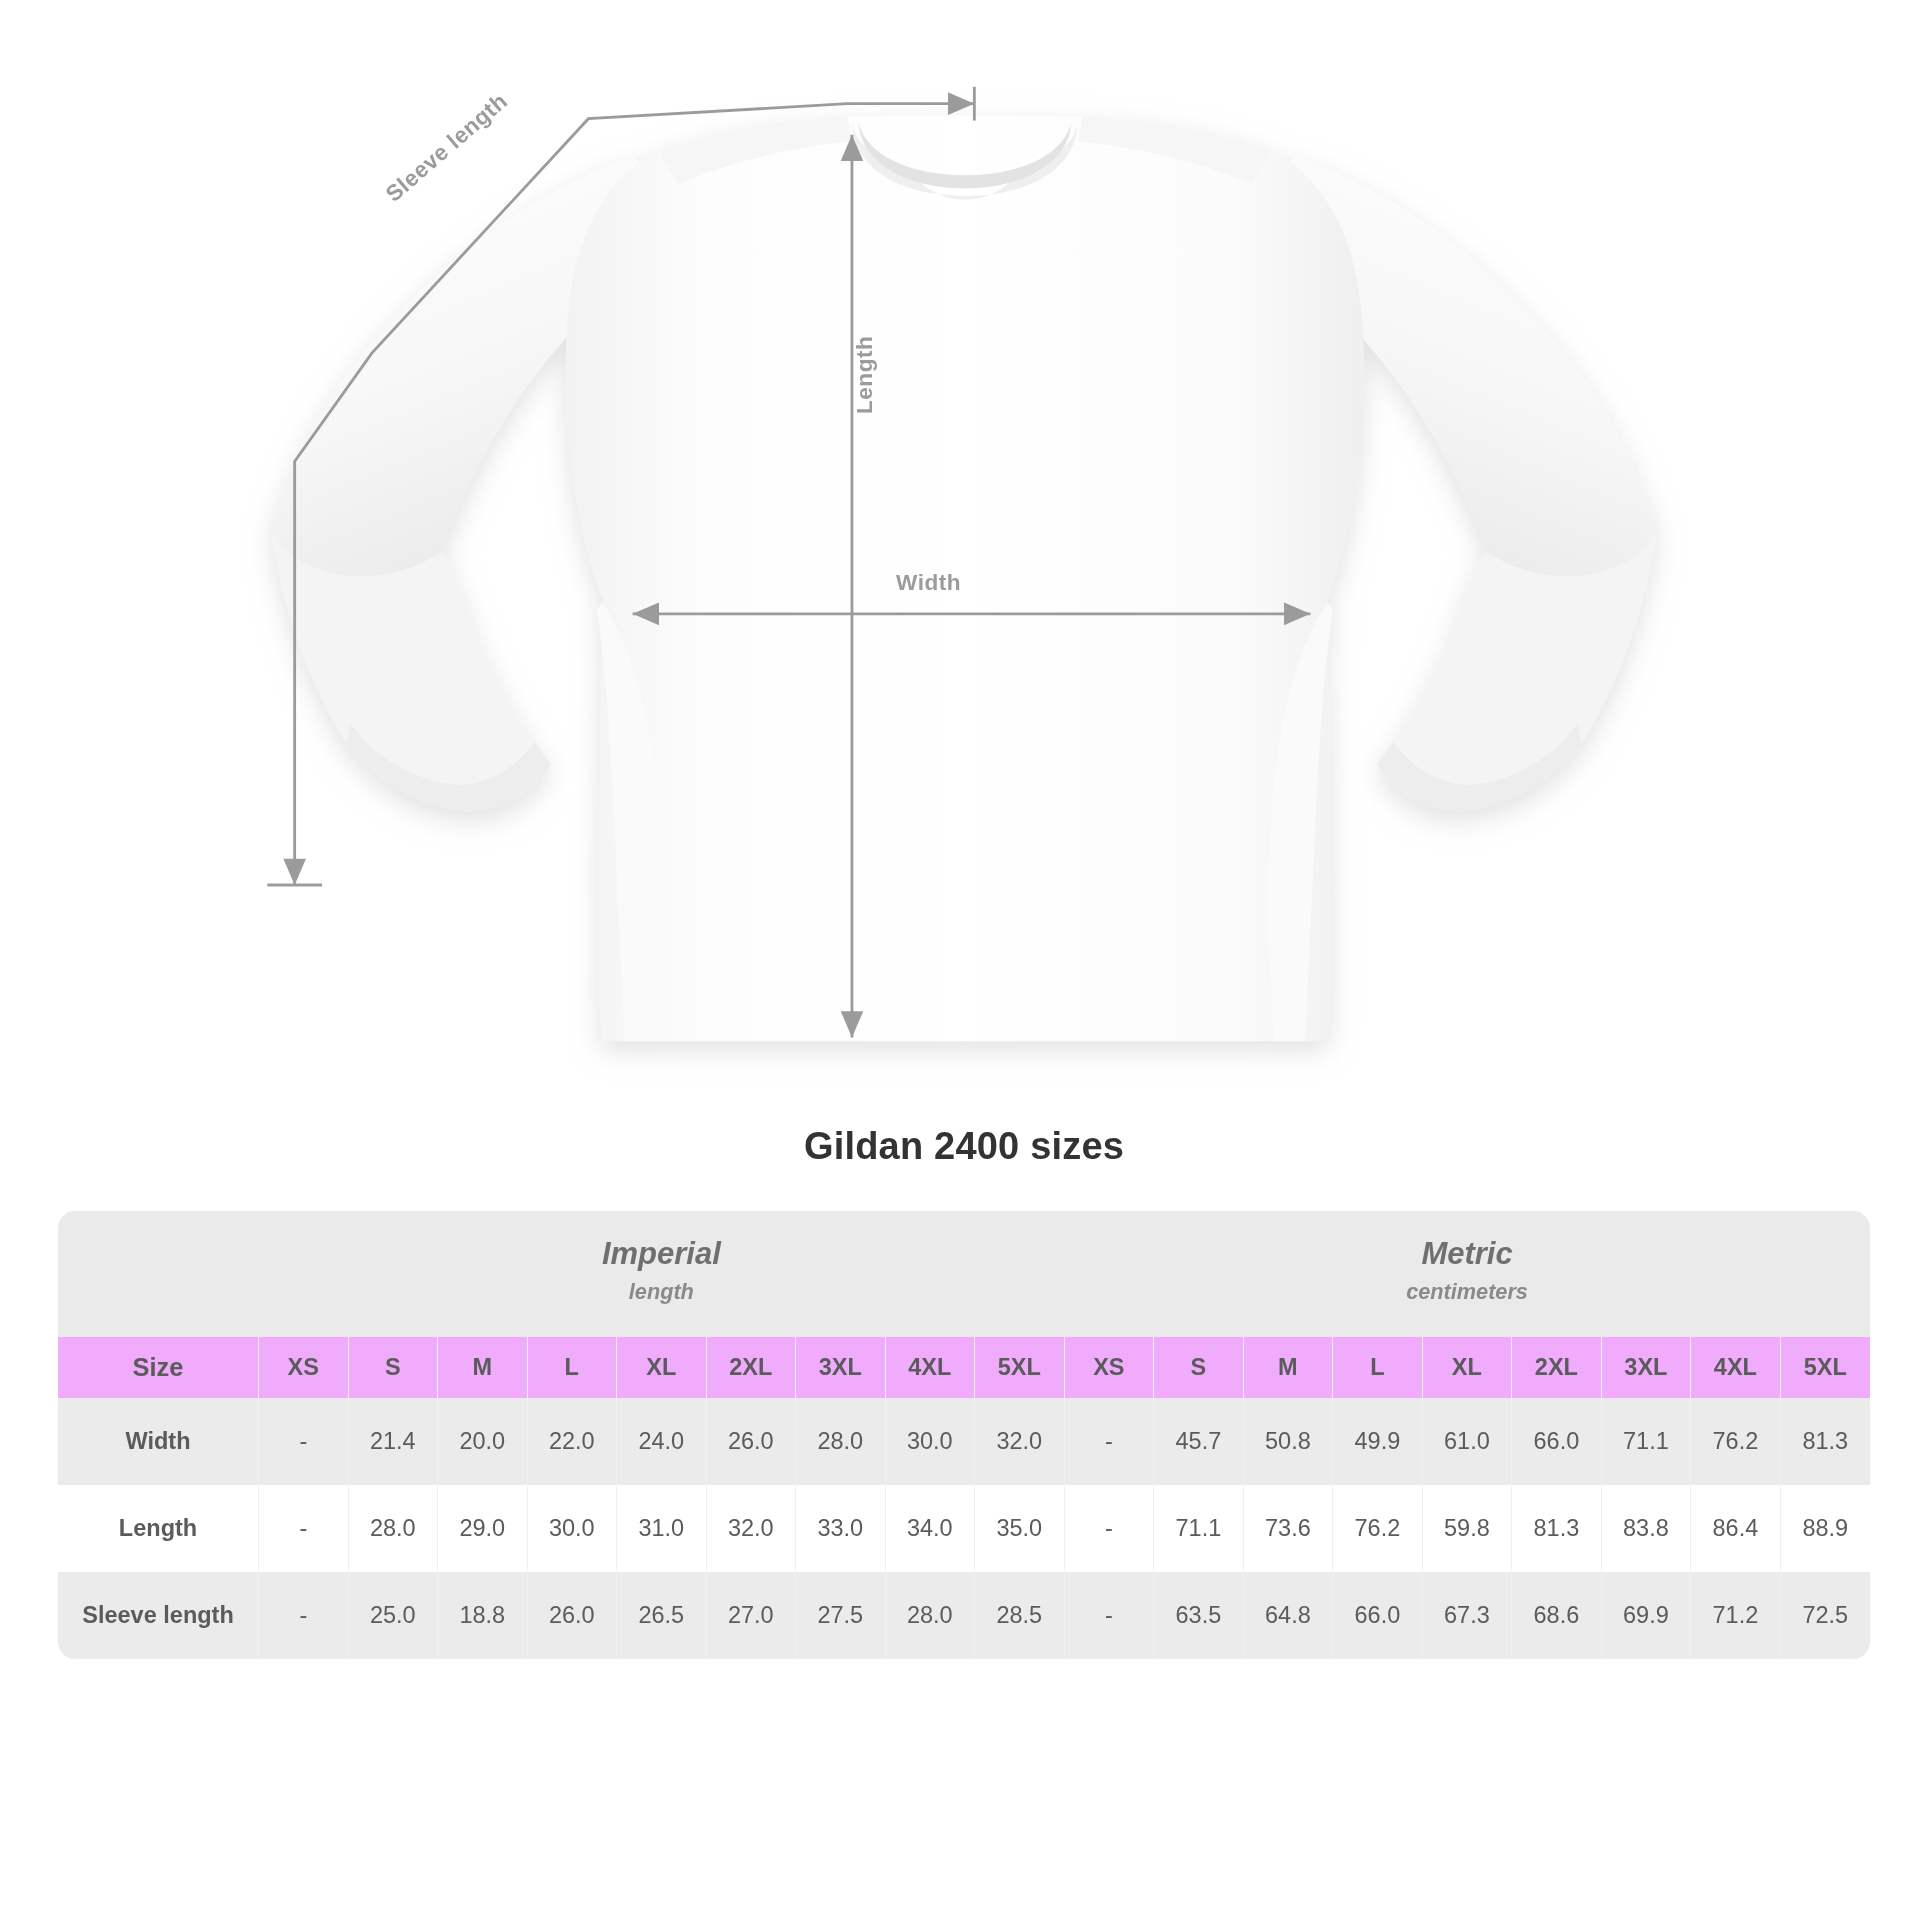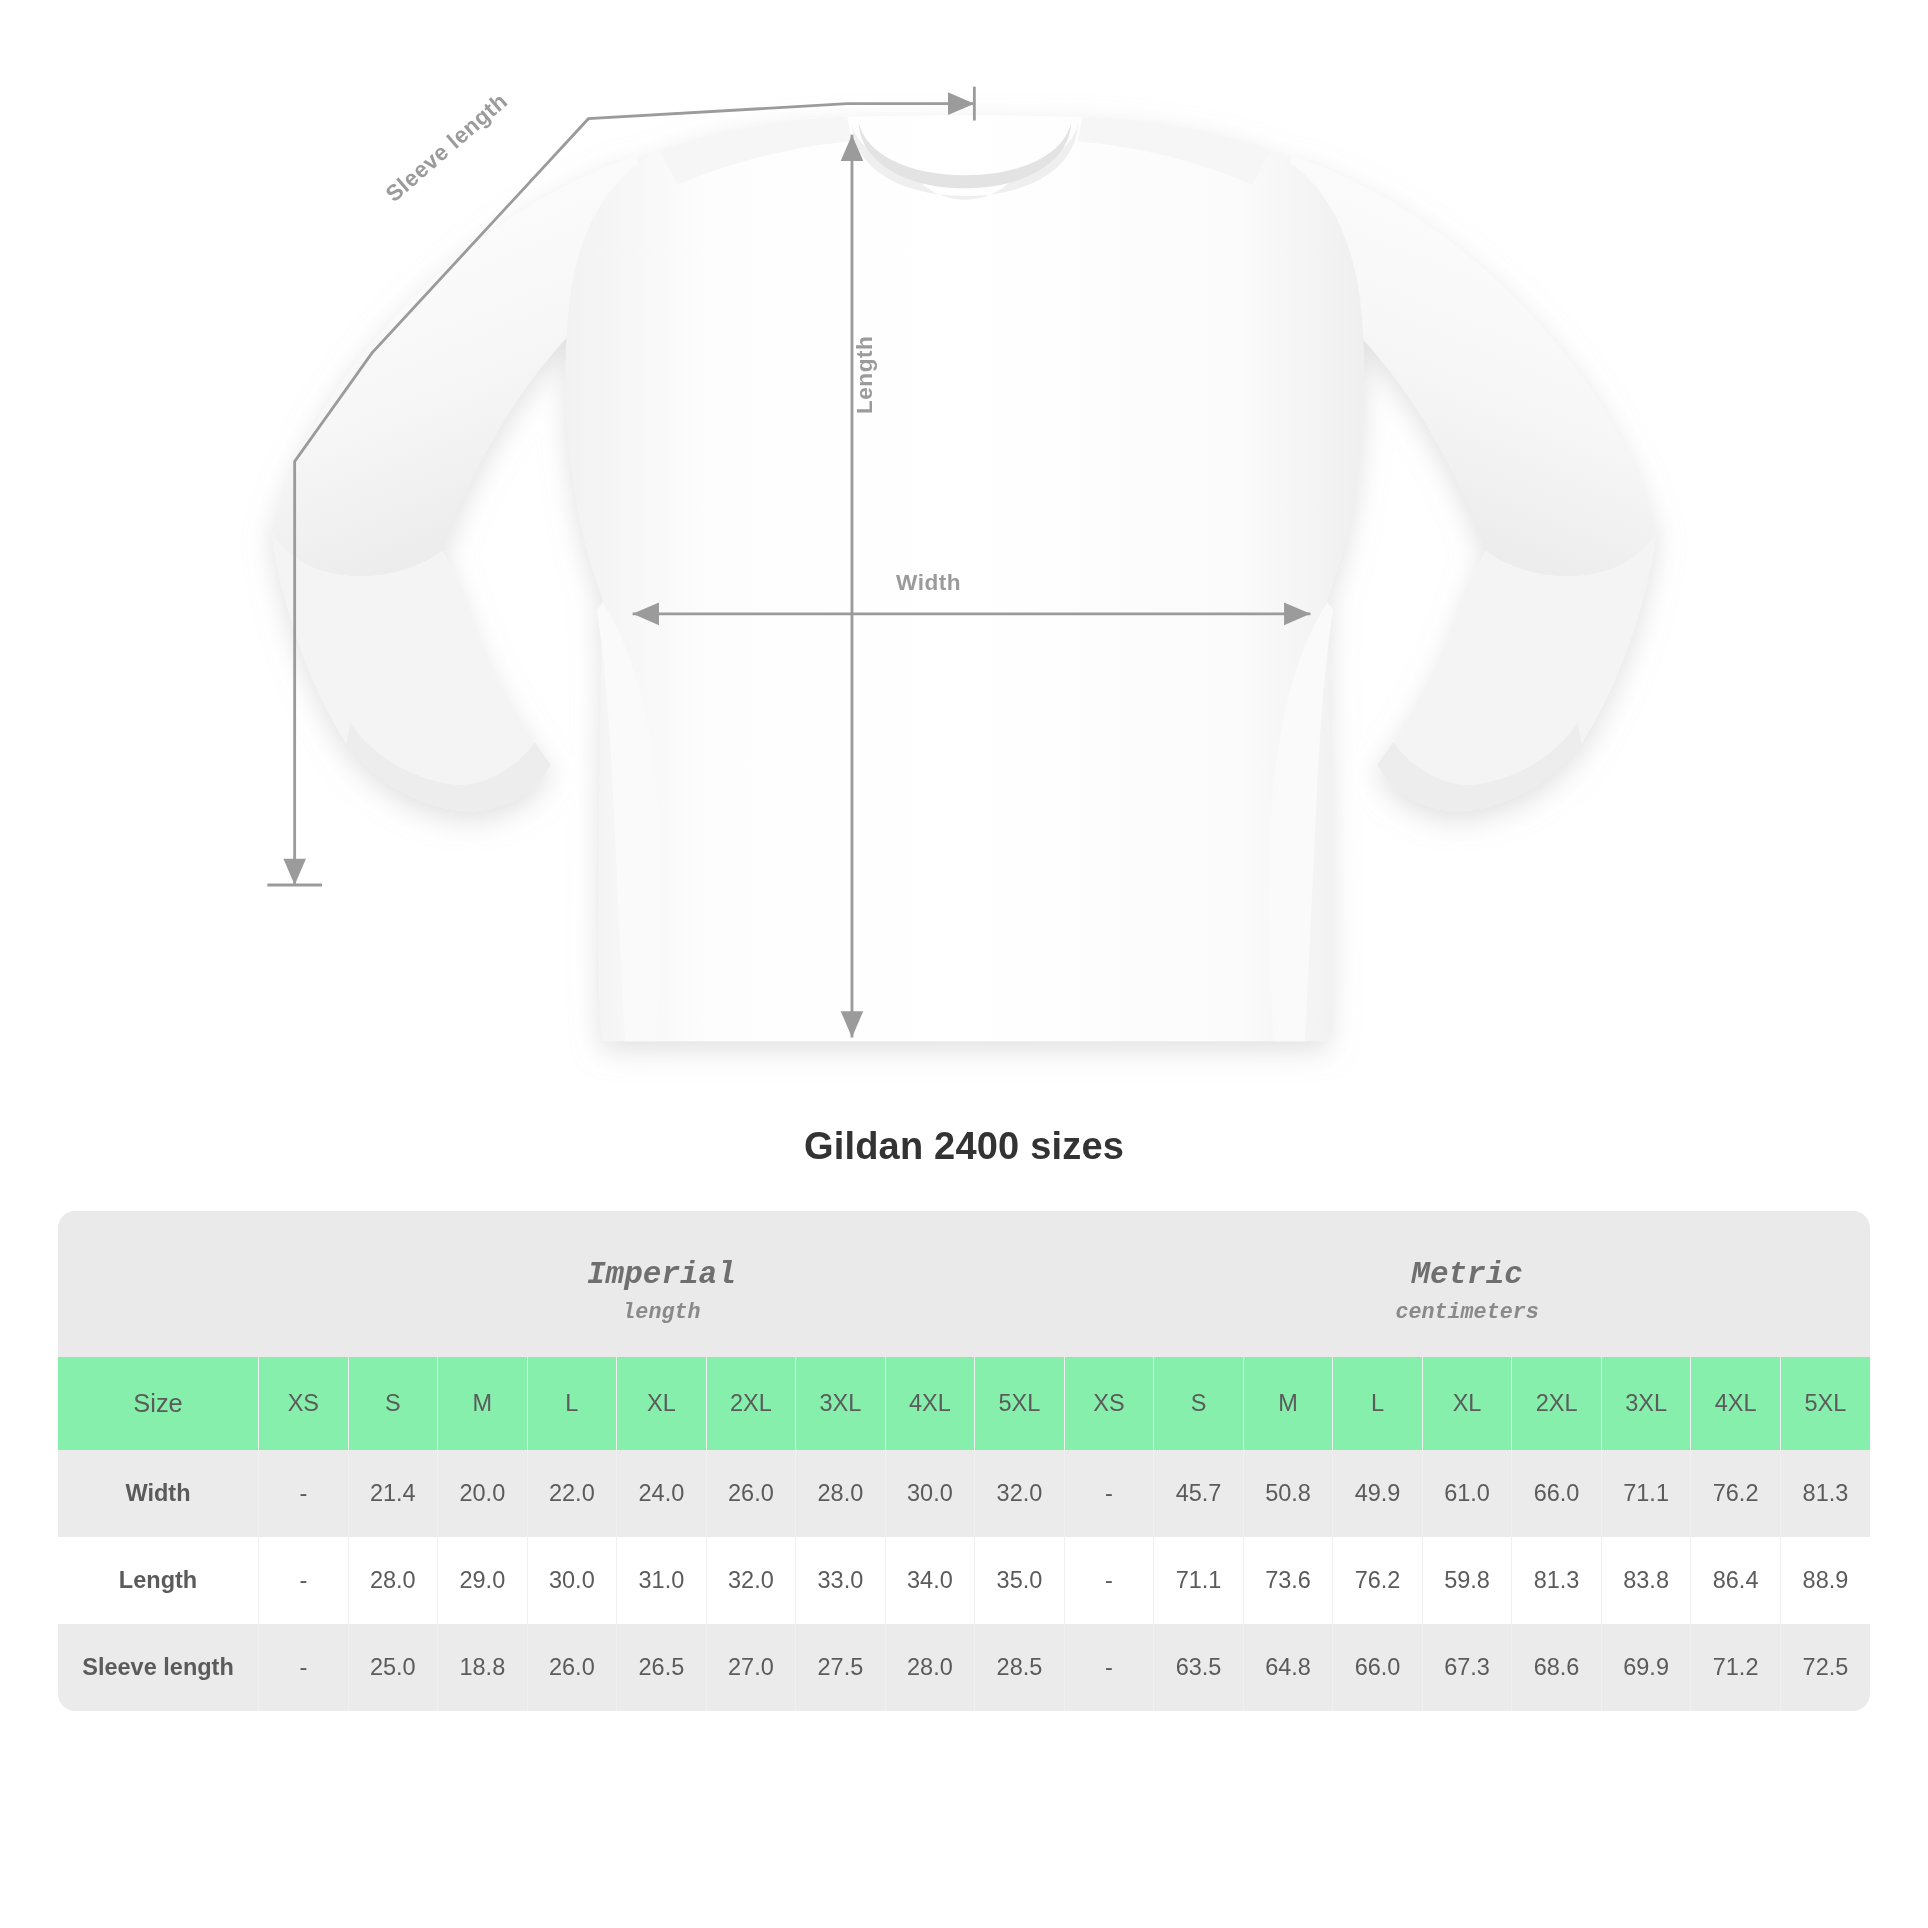--- a/index.html
+++ b/index.html
@@ -88,47 +88,46 @@
   }
   table.size-table th,
   table.size-table td {
     text-align: center;
     font-size: 23.5px;
     color: #5b5b5b;
   }
   
   .unit-row th {
     background: #eaeaea;
-    padding: 45px 0 32px 0;
+    padding: 24px 0 32px 0;
     border: none;
-    font-family: Liberation Mono, monospace;
   }
   .unit-name {
     font-size: 31px;
     font-style: italic;
     font-weight: bold;
     color: #6f6f6f;
     line-height: 1.25;
   }
   .unit-sub {
     font-size: 21.7px;
     font-style: italic;
     color: #8a8a8a;
     margin-top: 5.6px;
   }
   .unit-row th.corner {
     background: #eaeaea;
   }
 
   
   .size-row th {
-    background: #86efac;
-    padding: 32px 0;
+    background: #f0abfc;
+    padding: 16px 0;
     font-size: 24.5px;
-    font-weight: normal;
+    font-weight: bold;
     color: #5e5e5e;
     border-right: 0.9px solid #f0f0f0;
   }
   .size-row th:last-child { border-right: none; }
   .size-row th.rowlabel {
     font-size: 25.4px;
   }
 
   .data-row td {
     padding: 30px 0;

